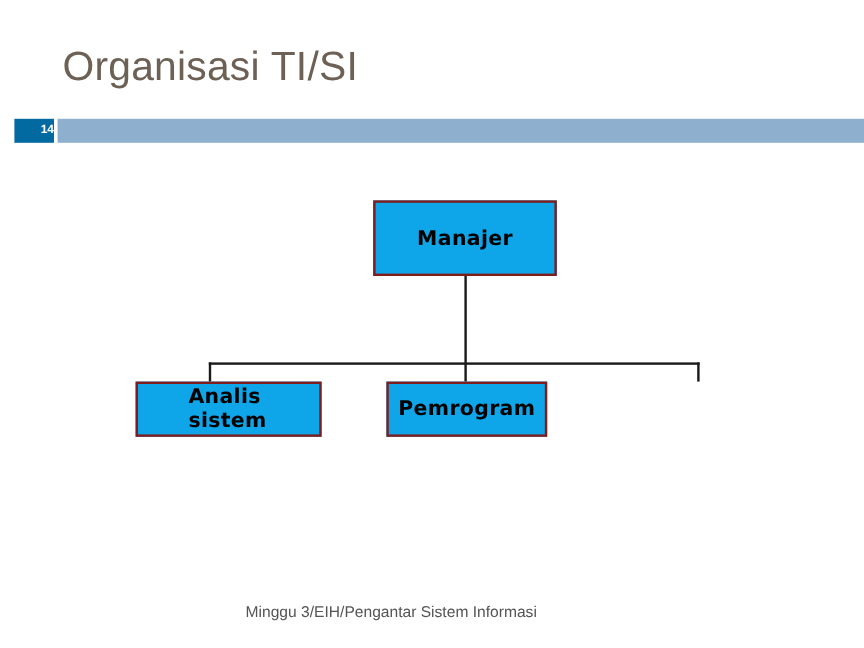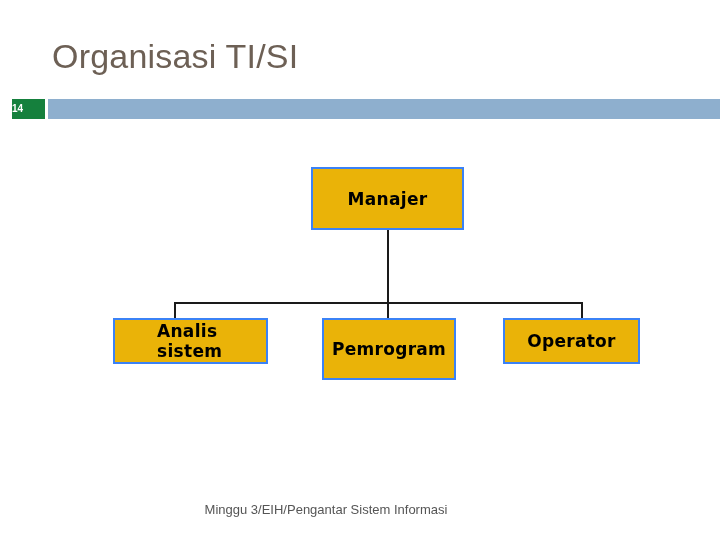--- a/index.html
+++ b/index.html
@@ -40,48 +40,48 @@
     top: 99px;
     width: 720px;
     height: 20px;
   }
   .rule-badge {
     position: absolute;
     left: 12px;
     top: 0px;
     width: 33px;
     height: 20px;
-    background: #15803d;
+    background: #0369a1;
     color: #ffffff;
     font-size: 10px;
     font-weight: bold;
     line-height: 20px;
-    text-align: left;
+    text-align: right;
   }
   .rule-bar {
     position: absolute;
     left: 48px;
     top: 0px;
     width: 672px;
     height: 20px;
     background: #8eafce;
   }
 
   
   .orgchart {
     position: absolute;
     left: 0;
     top: 0;
     width: 720px;
     height: 540px;
   }
   .node {
     position: absolute;
-    background: #eab308;
-    border: 2px solid #3b82f6;
+    background: #0ea5e9;
+    border: 2px solid #7f1d1d;
     box-sizing: border-box;
     display: flex;
     align-items: center;
     justify-content: center;
     color: #000000;
     font-family: "DejaVu Sans", sans-serif;
     font-weight: bold;
     font-size: 17px;
     letter-spacing: 0.3px;
   }
@@ -95,21 +95,21 @@
     left: 113px;
     top: 318px;
     width: 155px;
     height: 46px;
     padding-left: 42px;
   }
   .node-pemrogram {
     left: 322px;
     top: 318px;
     width: 134px;
-    height: 62px;
+    height: 46px;
   }
   .node-operator {
     left: 503px;
     top: 318px;
     width: 137px;
     height: 46px;
   }
 
   .conn {
     position: absolute;
@@ -174,18 +174,17 @@
     <div class="conn conn-bus"></div>
     <div class="conn conn-drop-left"></div>
     <div class="conn conn-drop-right"></div>
 
     <div class="node node-manajer">Manajer</div>
 
     <div class="node node-analis">Analis sistem</div>
 
     <div class="node node-pemrogram">Pemrogram</div>
 
-    <div class="node node-operator">Operator</div>
   </div>
 
   <div class="footer-note">Minggu 3/EIH/Pengantar Sistem Informasi</div>
 
 </div>
 
 </body></html>

